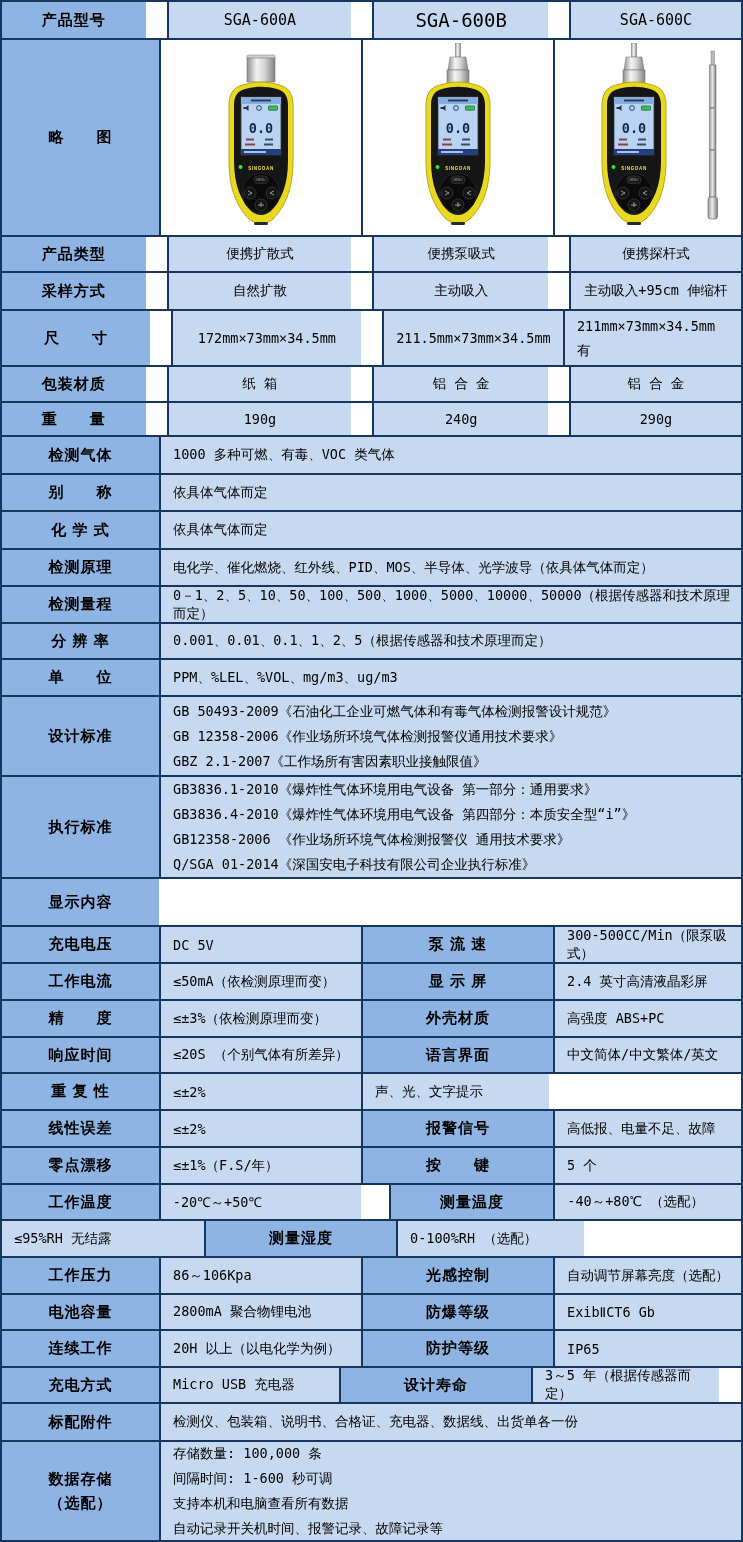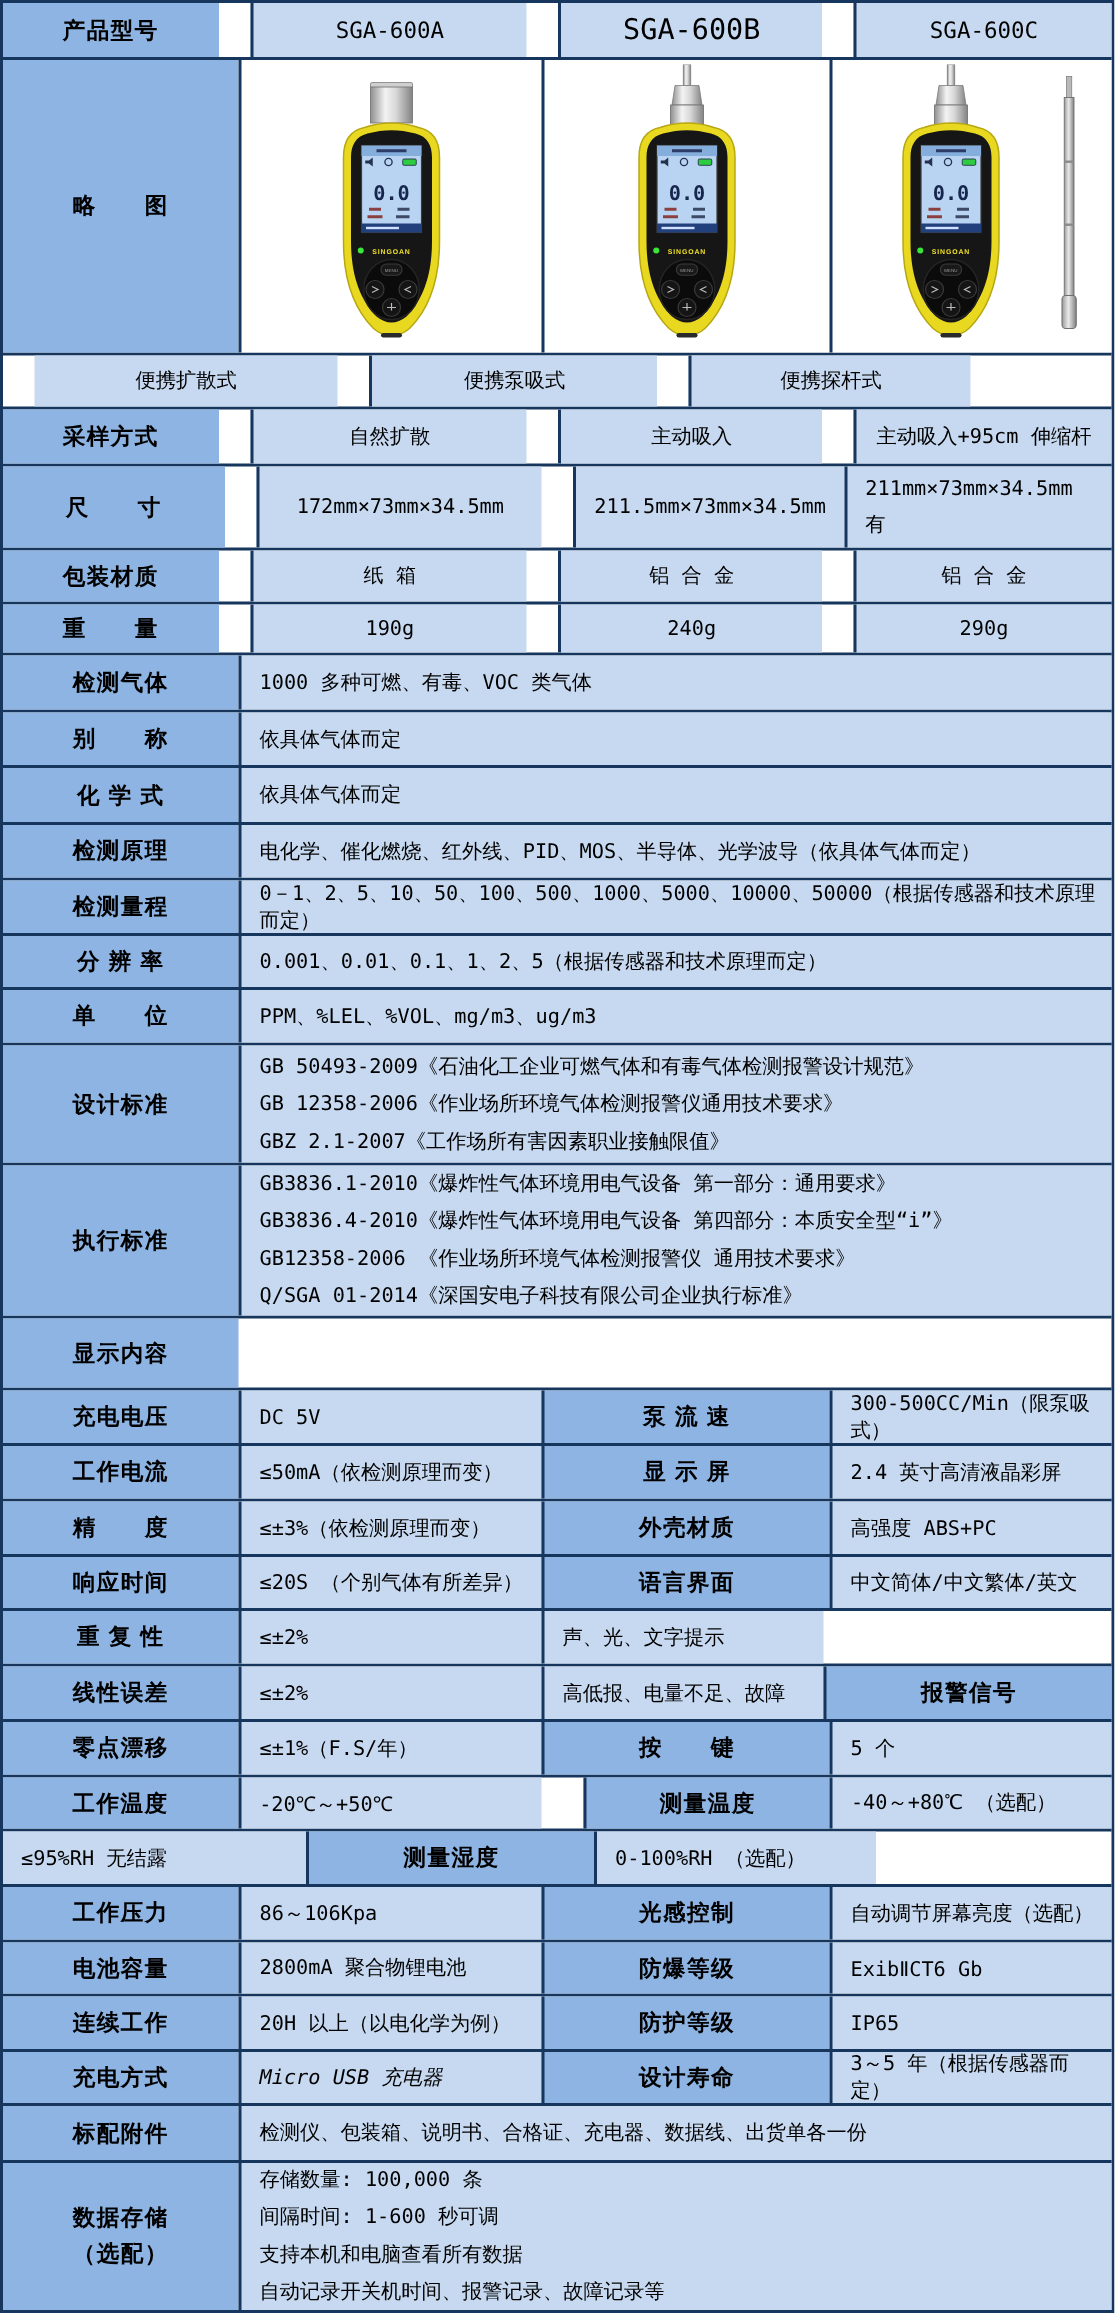--- a/index.html
+++ b/index.html
@@ -227,20 +227,23 @@
       <rect x="147" y="8" width="3.5" height="14" fill="#b9b9b9" stroke="#7d7d7d" stroke-width="0.5"></rect>
       <rect x="145.5" y="22" width="6.5" height="132" fill="url(#rg2)" stroke="#6f6f6f" stroke-width="0.6"></rect>
       <rect x="145.5" y="64" width="6.5" height="1.6" fill="#8a8a8a"></rect>
       <rect x="145.5" y="106" width="6.5" height="1.6" fill="#8a8a8a"></rect>
       <rect x="144" y="154" width="9.5" height="22" rx="2.5" fill="url(#rg2)" stroke="#6f6f6f" stroke-width="0.7"></rect>
     </g>
   </svg>
       </div>
     </div>
     <div class="row" style="height: 36px;">
+      <div class="cell label" style="width: 157px;">
+        <div>产品类型</div>
+      </div>
       <div class="cell value center" style="width: 202px;">
         <div>便携扩散式</div>
       </div>
       <div class="cell value center" style="width: 192px;">
         <div>便携泵吸式</div>
       </div>
       <div class="cell value center" style="width: 188px;">
         <div>便携探杆式</div>
       </div>
     </div>
@@ -450,25 +453,25 @@
         <div>声、光、文字提示</div>
       </div>
     </div>
     <div class="row" style="height: 37px;">
       <div class="cell label" style="width: 157px;">
         <div>线性误差</div>
       </div>
       <div class="cell value left" style="width: 202px;">
         <div>≤±2%</div>
       </div>
+      <div class="cell label" style="width: 192px;">
+        <div>报警信号</div>
+      </div>
       <div class="cell value left" style="width: 188px;">
         <div>高低报、电量不足、故障</div>
-      </div>
-      <div class="cell label" style="width: 192px;">
-        <div>报警信号</div>
       </div>
     </div>
     <div class="row" style="height: 37px;">
       <div class="cell label" style="width: 157px;">
         <div>零点漂移</div>
       </div>
       <div class="cell value left" style="width: 202px;">
         <div>≤±1%（F.S/年）</div>
       </div>
       <div class="cell label" style="width: 192px;">
@@ -542,21 +545,21 @@
         <div>防护等级</div>
       </div>
       <div class="cell value left" style="width: 188px;">
         <div>IP65</div>
       </div>
     </div>
     <div class="row" style="height: 36px;">
       <div class="cell label" style="width: 157px;">
         <div>充电方式</div>
       </div>
-      <div class="cell value left" style="width: 202px; font-style: italic;">
+      <div class="cell value left" style="width: 180px;">
         <div>Micro USB 充电器</div>
       </div>
       <div class="cell label" style="width: 192px;">
         <div>设计寿命</div>
       </div>
       <div class="cell value left" style="width: 188px;">
         <div>3～5 年（根据传感器而定）</div>
       </div>
     </div>
     <div class="row" style="height: 38px;">

